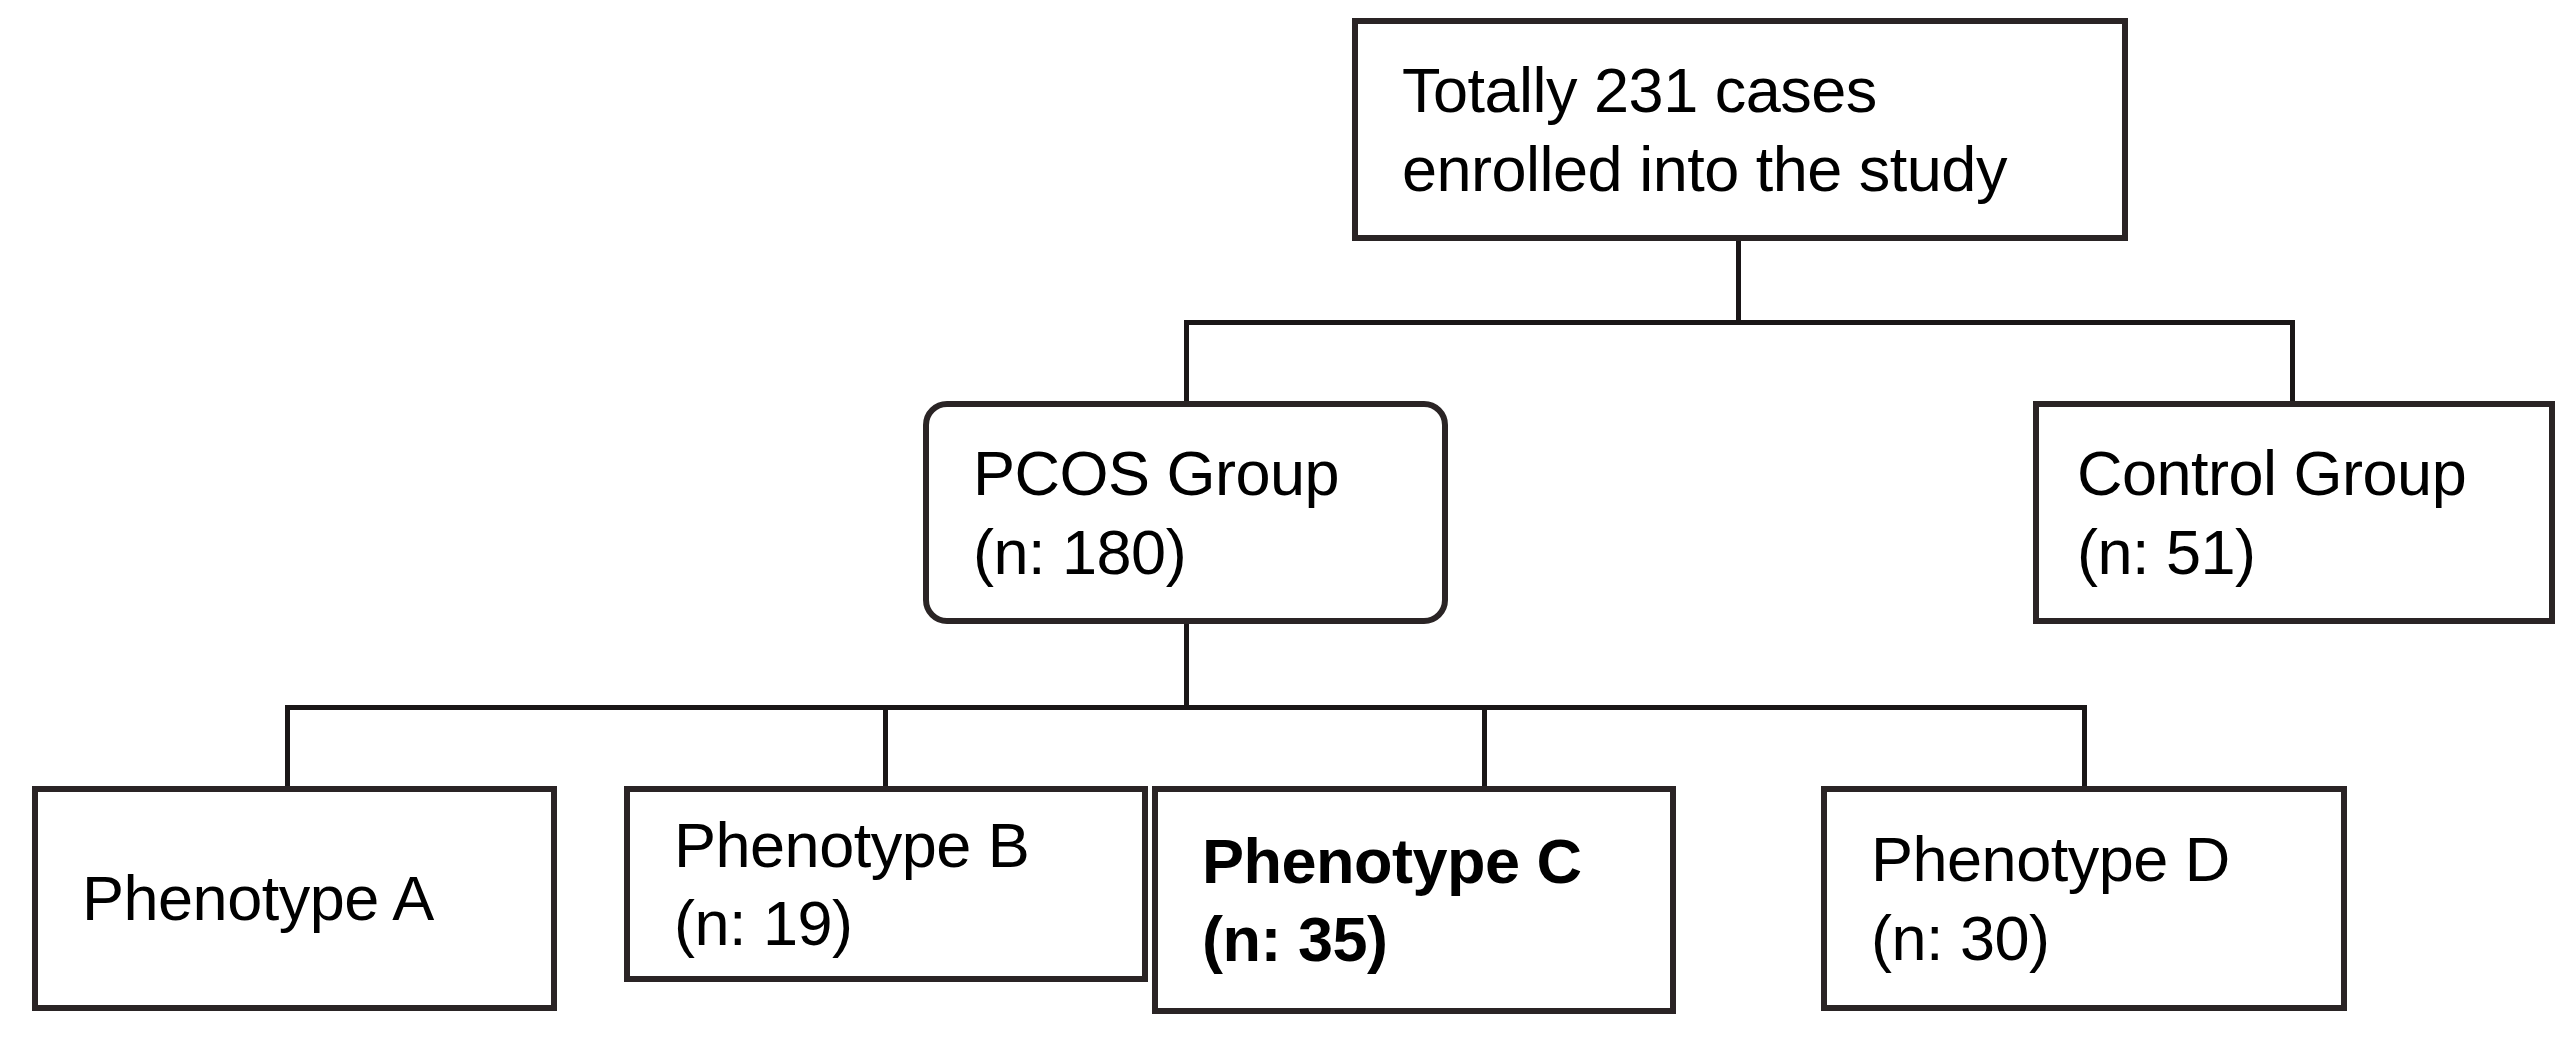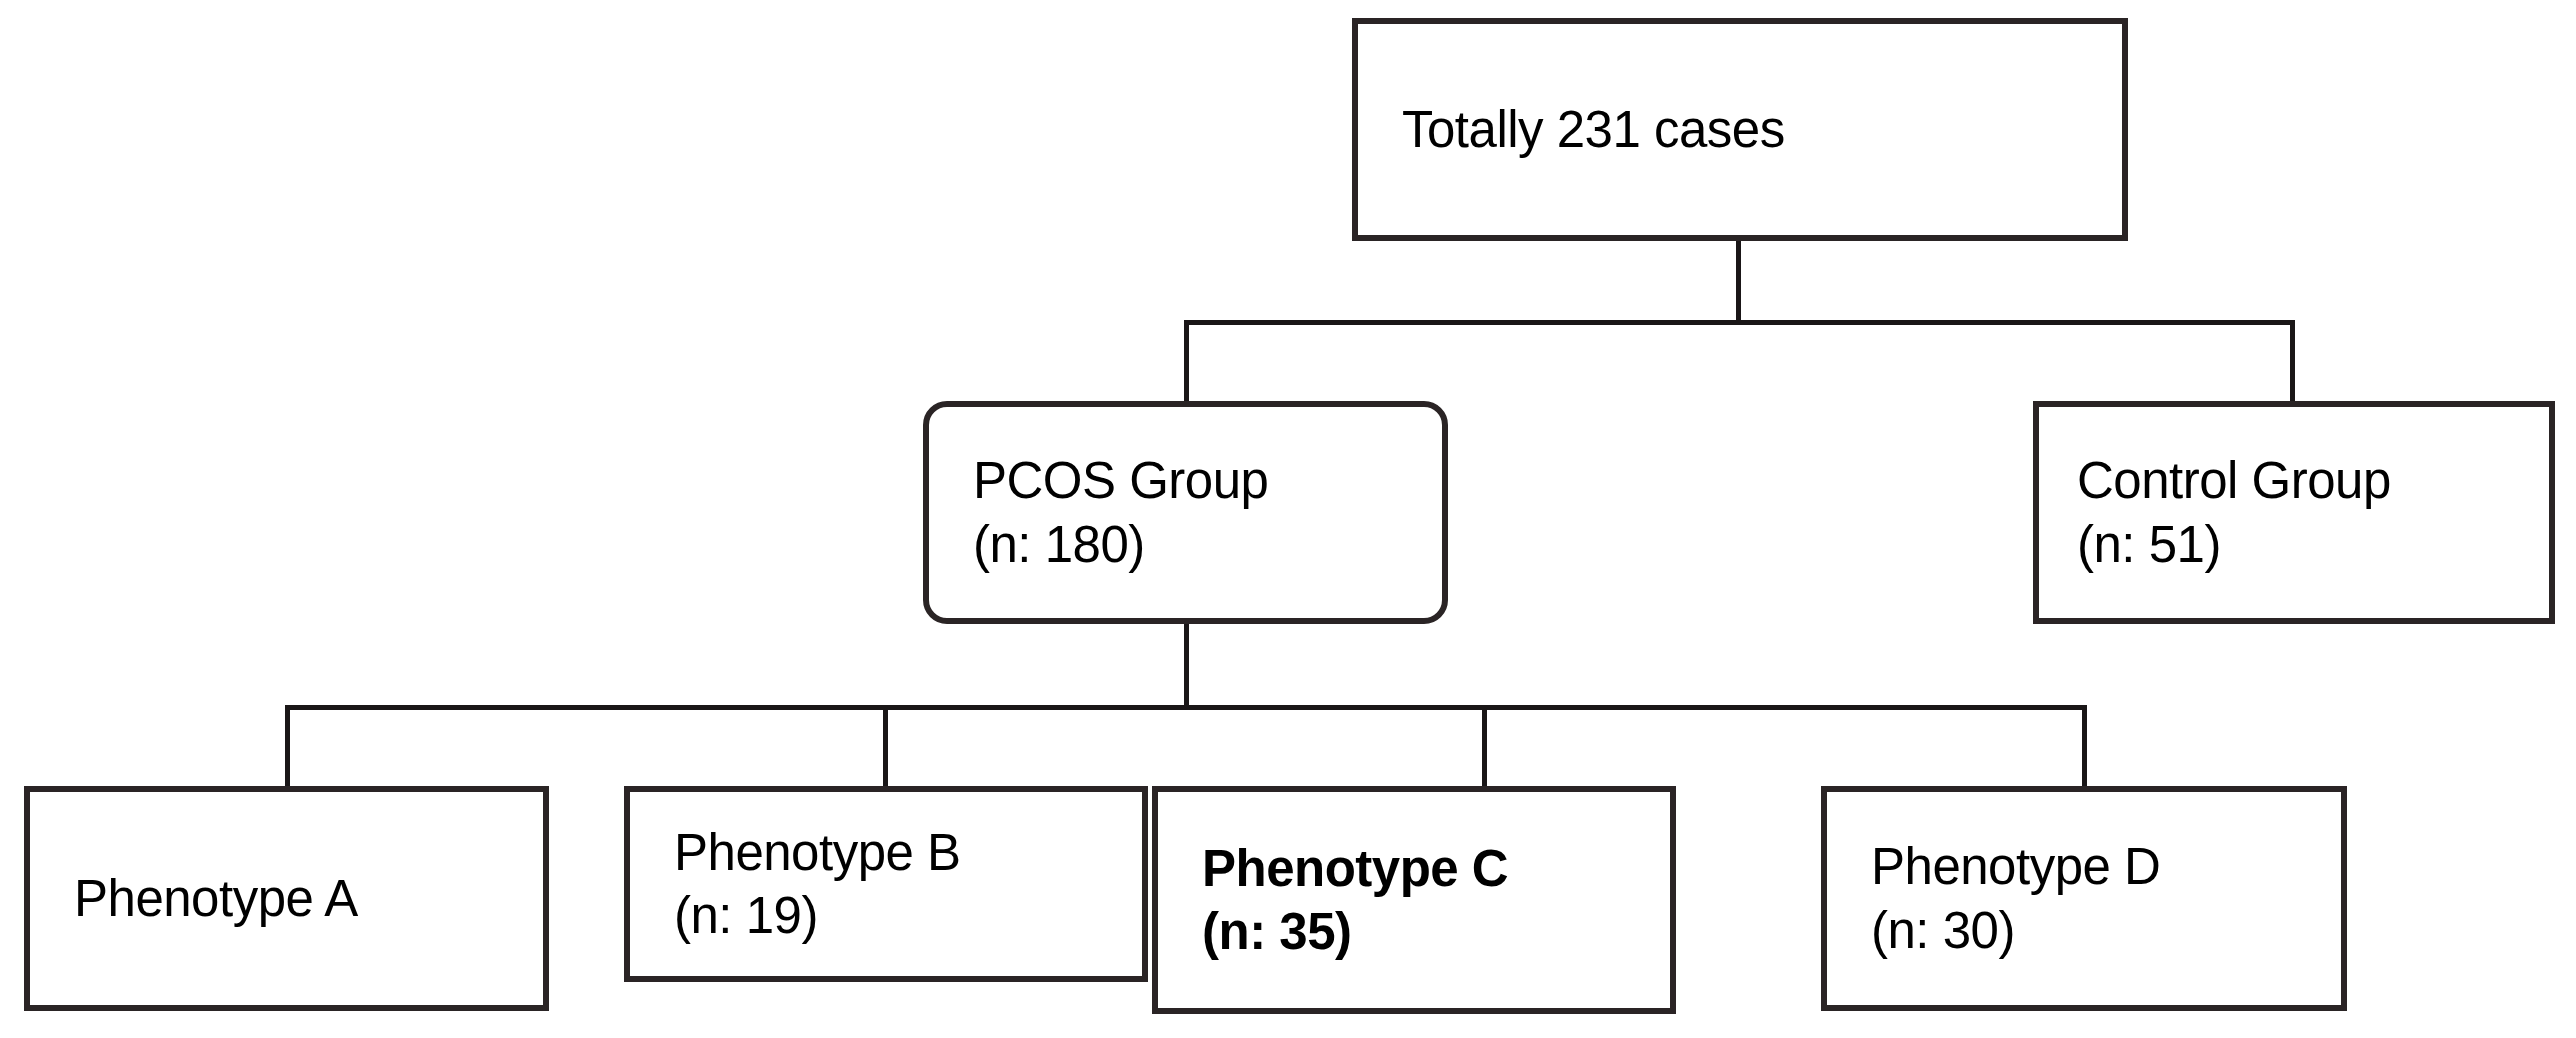--- a/index.html
+++ b/index.html
@@ -23,21 +23,21 @@
     box-sizing:border-box;
     border:6.4px solid var(--border);
     background:var(--bg);
     display:flex;
     flex-direction:column;
     justify-content:center;
     padding-left:44px;
     padding-right:9px;
   }
   .node .line{
-    font-size:51px;
+    font-size:63px;
     line-height:1.24;
     letter-spacing:-0.5px;
     white-space:nowrap;
     color:var(--text);
   }
   .edge{
     position:absolute;
     background:var(--line);
   }
   .edge.v{width:4.5px;}
@@ -55,33 +55,34 @@
 
   <div class="edge v" style="left:1184px;top:621px;height:89px;"></div>
   <div class="edge h" style="left:285px;top:705px;width:1802px;"></div>
   <div class="edge v" style="left:285px;top:705px;height:84px;"></div>
   <div class="edge v" style="left:883px;top:705px;height:84px;"></div>
   <div class="edge v" style="left:1482px;top:705px;height:84px;"></div>
   <div class="edge v" style="left:2082px;top:705px;height:84px;"></div>
 
   <div class="node" style="left:1352px;top:18px;width:776px;height:223px;">
     <div class="line">Totally 231 cases</div>
+    <div class="line">enrolled into the study</div>
   </div>
 
   <div class="node" style="left:923px;top:401px;width:525px;height:223px;border-radius:24px;">
     <div class="line">PCOS Group</div>
     <div class="line">(n: 180)</div>
   </div>
 
   <div class="node" style="left:2033px;top:401px;width:522px;height:223px;padding-left:38px;">
     <div class="line">Control Group</div>
     <div class="line">(n: 51)</div>
   </div>
 
-  <div class="node" style="left:24px;top:786px;width:525px;height:225px;gap:44px;">
+  <div class="node" style="left:32px;top:786px;width:525px;height:225px;gap:44px;">
     <div class="line">Phenotype A</div>
   </div>
 
   <div class="node" style="left:624px;top:786px;width:524px;height:196px;">
     <div class="line">Phenotype B</div>
     <div class="line">(n: 19)</div>
   </div>
 
   <div class="node" style="left:1152px;top:786px;width:524px;height:228px;font-weight:bold;">
     <div class="line">Phenotype C</div>

